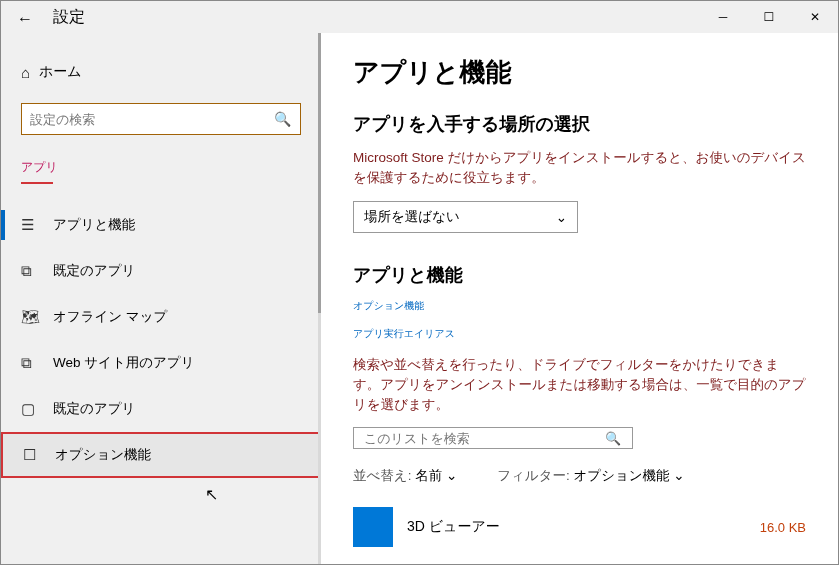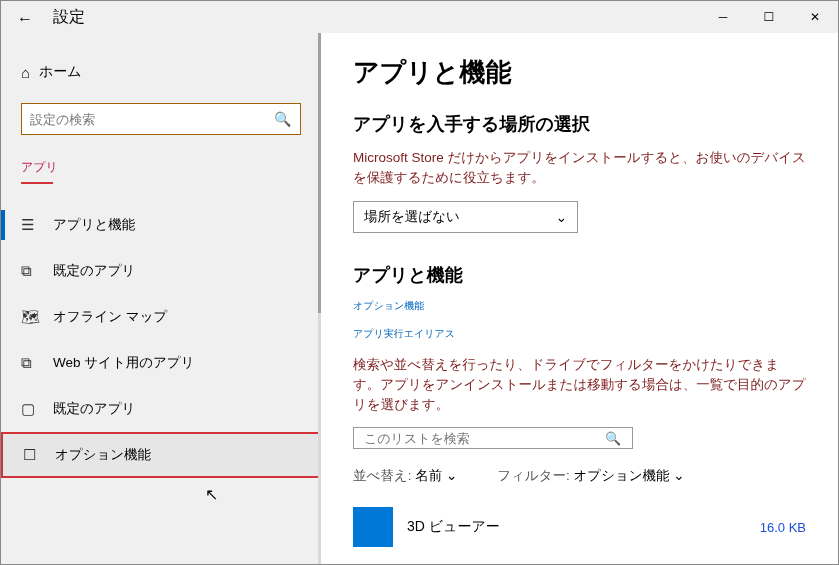--- a/index.html
+++ b/index.html
@@ -35,21 +35,21 @@
 .listsearch { width: 280px; height: 22px; border: 1px solid #999; display: flex; align-items: center; padding: 0 10px; margin-top: 4px; margin-bottom: 18px; }
 .listsearch input { flex: 1; border: none; outline: none; font-size: 13px; background: transparent; }
 .listsearch input::placeholder { color: #767676; }
 .listsearch .sicon { color: #555; font-size: 13px; }
 .sortrow { display: flex; gap: 40px; font-size: 13.5px; }
 .sortrow .lab { color: #555; }
 .sortrow .val { cursor: pointer; }
 .approw { display: flex; align-items: center; margin-top: 22px; }
 .apptile { width: 40px; height: 40px; background: #0078d7; margin-right: 14px; }
 .appname { font-size: 14px; }
-.appsize { margin-left: auto; font-size: 13px; color: #1d4ed8; }
+.appsize { margin-left: auto; font-size: 13px; color: #c2410c; }
 .scrolltrack { position: absolute; right: 0; top: 0; width: 3px; height: 100%; background: #d9d9d9; }
 .scrollthumb { position: absolute; left: 0; top: 0; width: 3px; height: 280px; background: #a0a0a0; }
 .cursor { position: absolute; left: 204px; top: 484px; font-size: 16px; pointer-events: none; }
 </style>
 </head>
 <body>
 
 <div class="titlebar">
   <div class="back">←</div>
   <div class="title">設定</div>

